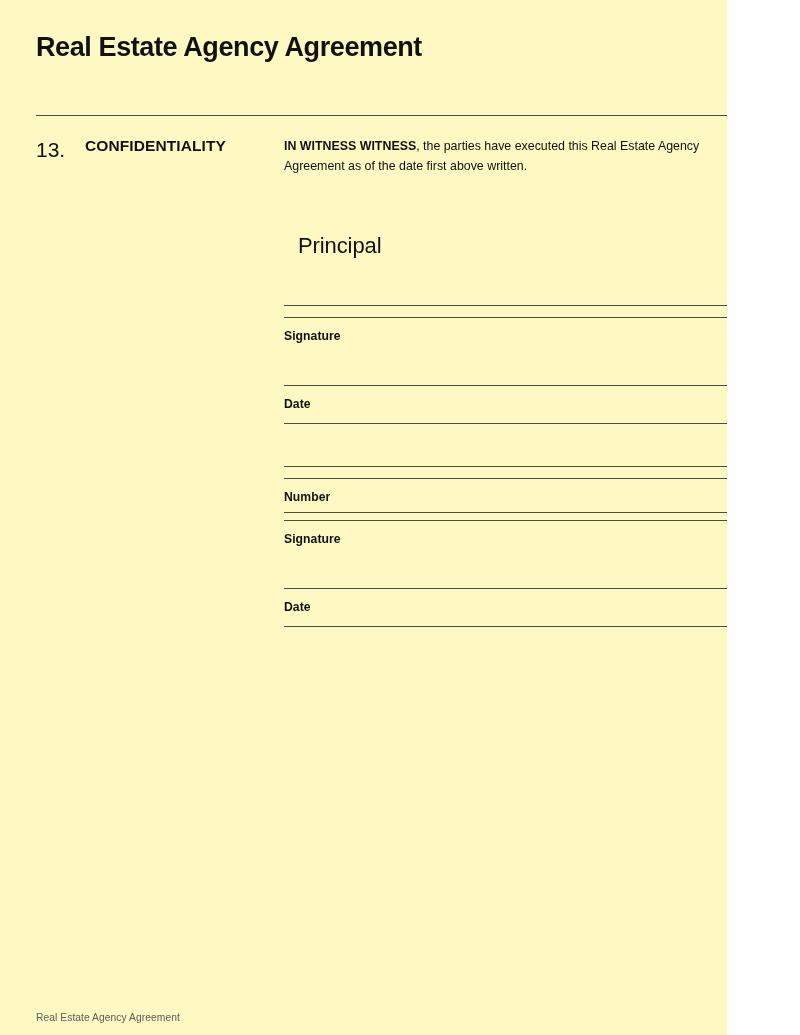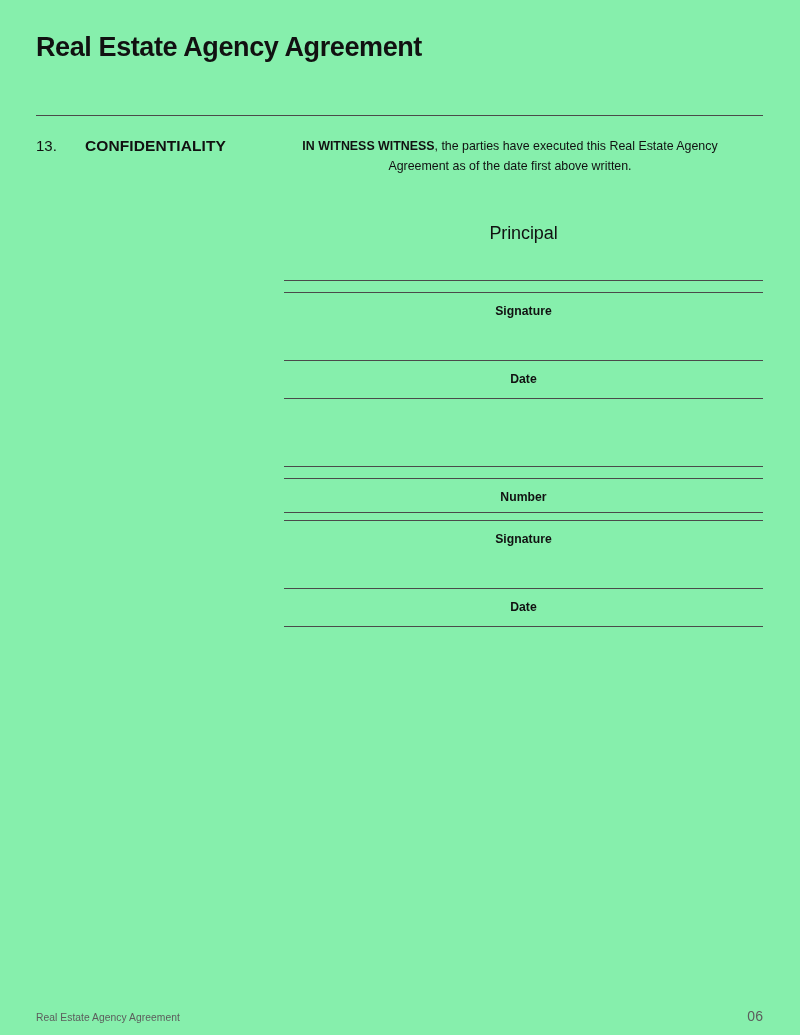--- a/index.html
+++ b/index.html
@@ -6,25 +6,24 @@
     margin: 0;
     padding: 0;
     background: #ffffff;
   }
   body {
     font-family: "Liberation Sans", sans-serif;
     -webkit-font-smoothing: antialiased;
   }
   .page {
     position: relative;
-    width: 800px;
+    width: 727px;
     height: 1035px;
-    background: #86efac;
+    background: #fef9c3;
     overflow: hidden;
-    text-align: center;
   }
 
   
   .doc-title {
     position: absolute;
     left: 36px;
     top: 31px;
     font-size: 27px;
     font-weight: 700;
     letter-spacing: -0.4px;
@@ -39,21 +38,21 @@
     width: 727px;
     height: 1px;
     background: #4a4a4a;
   }
 
   
   .section-number {
     position: absolute;
     left: 36px;
     top: 136px;
-    font-size: 15px;
+    font-size: 21px;
     font-weight: 400;
     color: #111111;
     line-height: 1.3;
   }
   .section-title {
     position: absolute;
     left: 85px;
     top: 136px;
     font-size: 15.5px;
     font-weight: 700;
@@ -81,25 +80,25 @@
     font-weight: 700;
   }
 
   
   .sig-block {
     position: absolute;
     left: 284px;
     width: 479px;
   }
   .sig-heading {
-    font-size: 18px;
+    font-size: 22px;
     font-weight: 400;
     color: #111111;
     line-height: 1.25;
-    margin: 4px;
+    margin: 14px;
     letter-spacing: -0.1px;
   }
   .rule {
     width: 479px;
     height: 1px;
     background: #4a4a4a;
   }
   .field-label {
     font-size: 12.2px;
     font-weight: 700;

